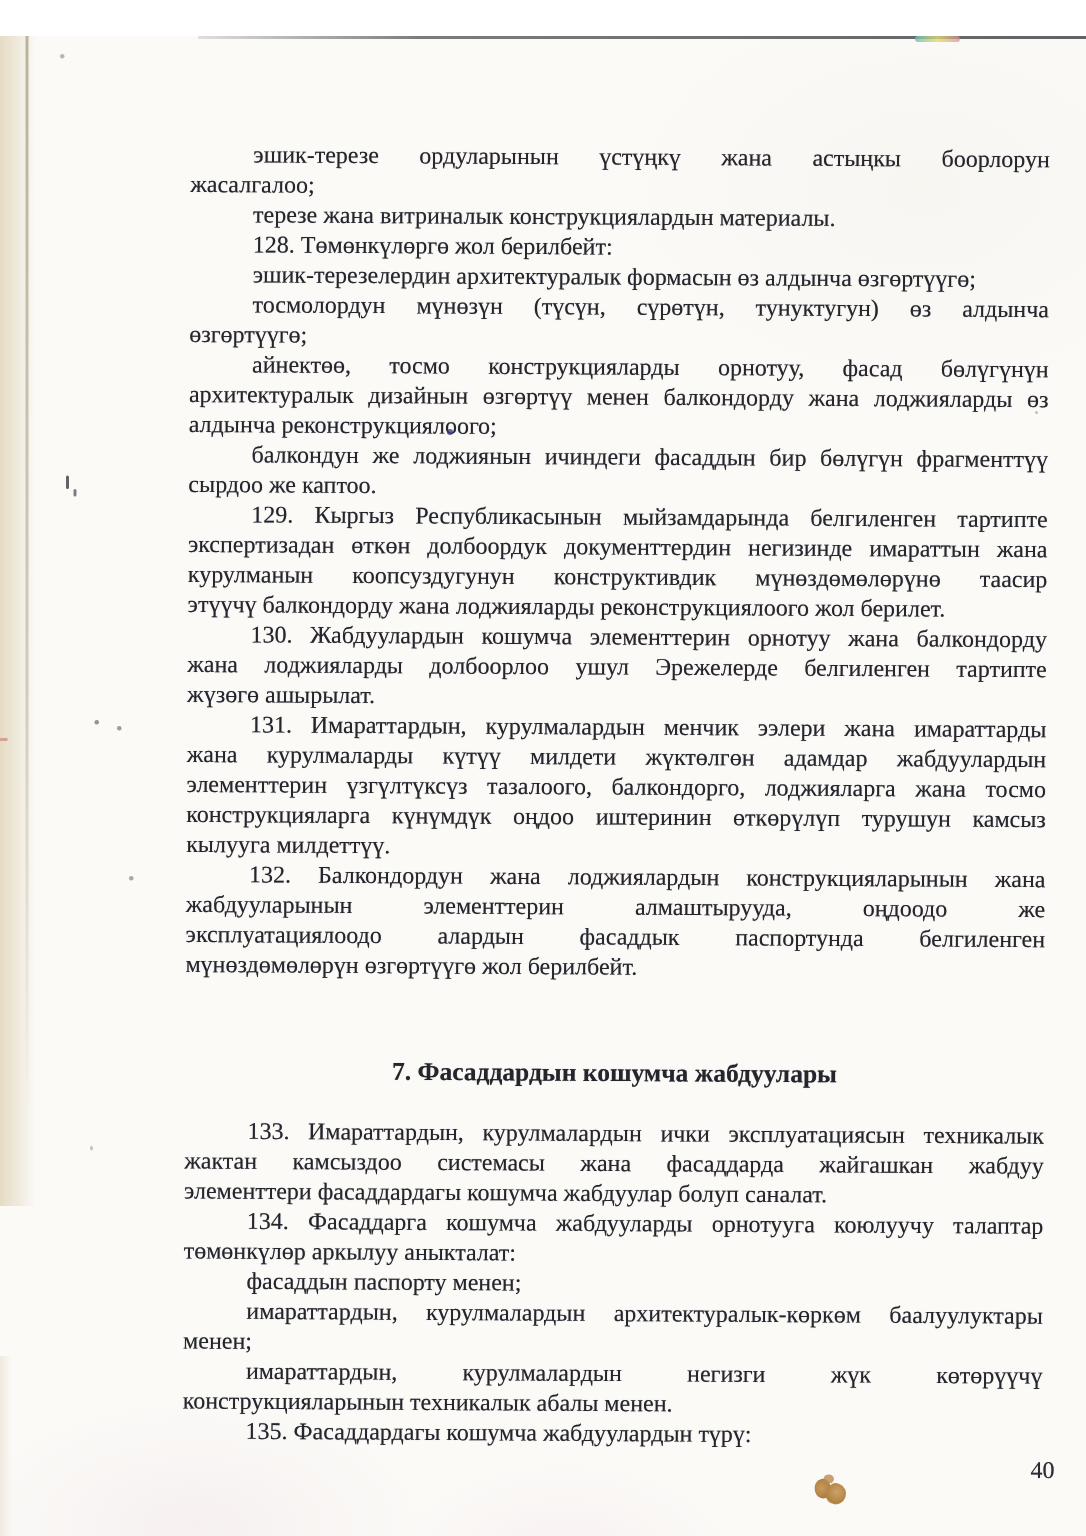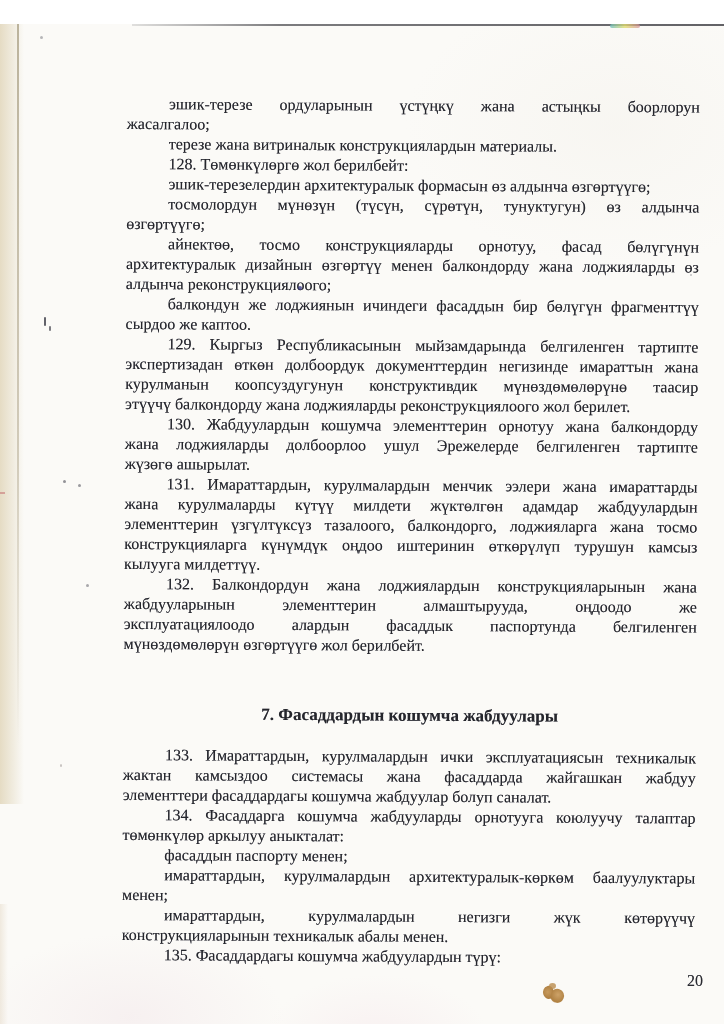--- a/index.html
+++ b/index.html
@@ -170,21 +170,21 @@
       </div>
     <div class="para">
         <div class="line just">имараттардын, курулмалардын негизги жүк көтөрүүчү</div>
         <div class="line">конструкцияларынын техникалык абалы менен.</div>
       </div>
     <div class="para">
         <div class="line">135. Фасаддардагы кошумча жабдуулардын түрү:</div>
       </div>
   </div>
 
-  <div class="page-number">20</div>
+  <div class="page-number">40</div>
 
   <div class="stain">
     <div class="lobe1"></div>
     <div class="lobe2"></div>
     <div class="lobe3"></div>
   </div>
 
   <div class="mark mark-tick1"></div>
   <div class="mark mark-tick2"></div>
   <div class="mark mark-dot1"></div>

